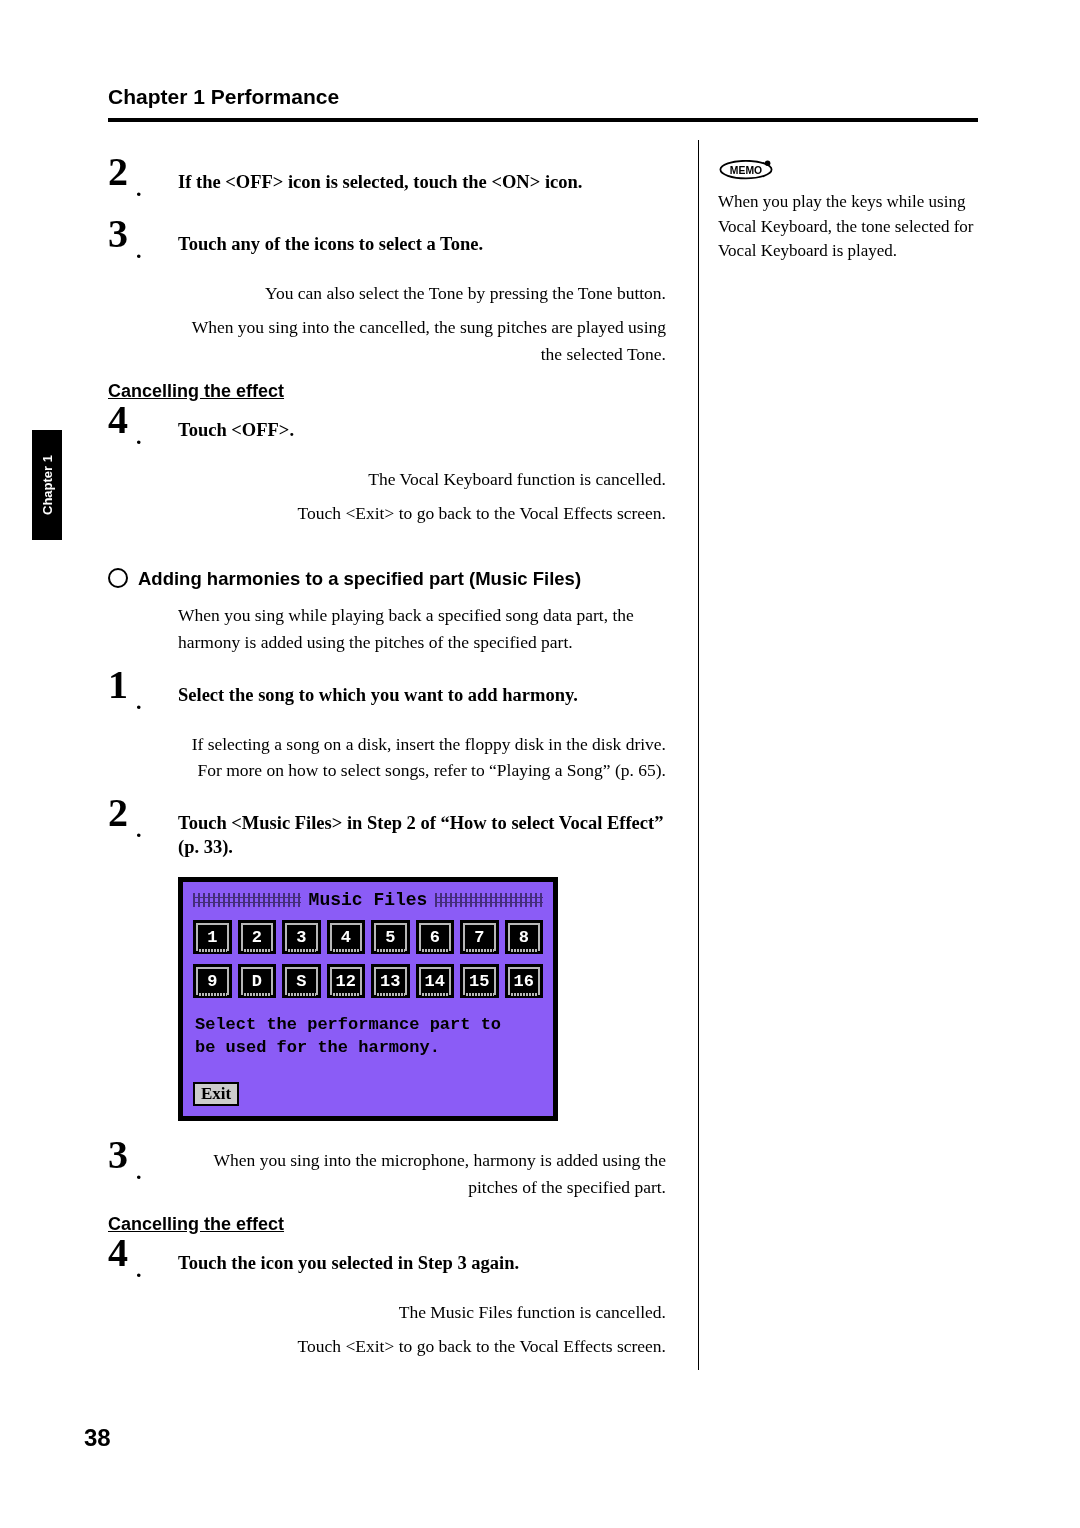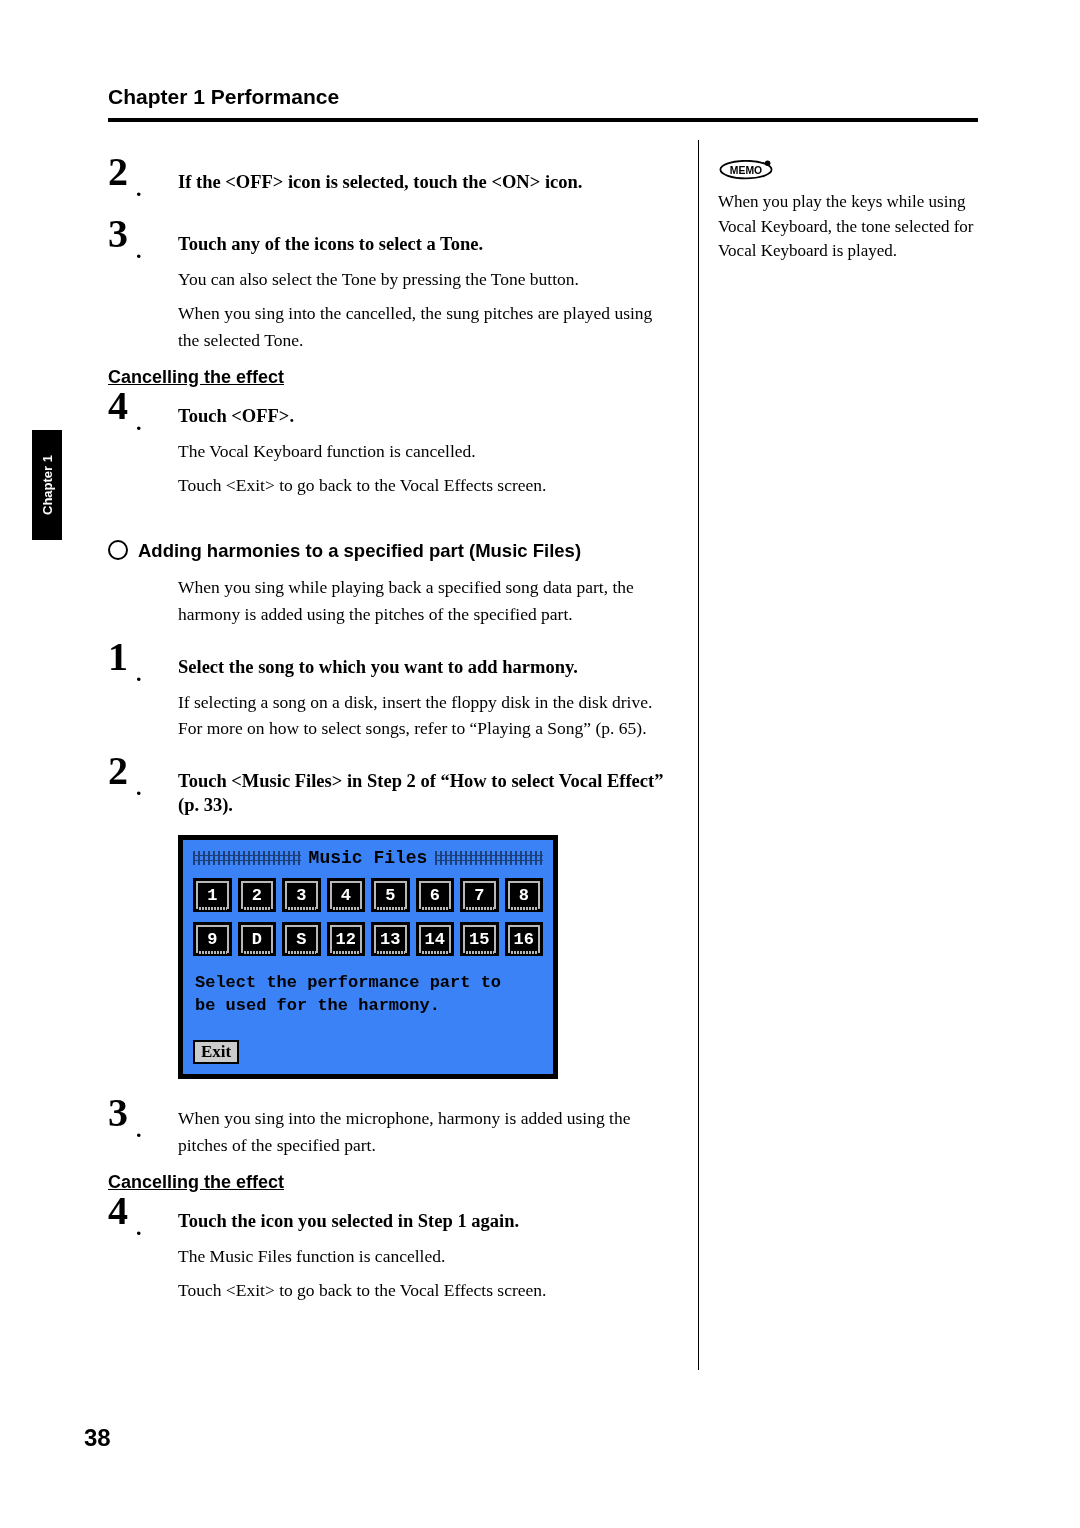--- a/index.html
+++ b/index.html
@@ -103,21 +103,22 @@
   .step-head {
     font-family: "Book Antiqua", Palatino, Georgia, serif;
     font-weight: bold;
     font-size: 18.5px;
     line-height: 1.3;
     padding-top: 6px;
   }
   .step-body {
     font-size: 17.5px;
     line-height: 1.5;
-    margin-top: 10px;
+    margin-top: 24px;
+    text-align: right;
   }
   .step-body p { margin-bottom: 8px; }
   .sub-head {
     font-family: Arial, Helvetica, sans-serif;
     font-weight: bold;
     font-size: 18px;
     margin: 14px 0 10px 0;
     text-decoration: underline;
   }
   .section-head {
@@ -142,21 +143,21 @@
   .section-body {
     font-size: 17.5px;
     line-height: 1.5;
     margin-left: 70px;
     margin-bottom: 22px;
   }
   .screen-box {
     margin: 18px 0 26px 70px;
     width: 380px;
     border: 5px solid #000;
-    background: #3b82f6;
+    background: #8b5cf6;
     font-family: "Courier New", monospace;
     padding: 8px 10px 10px 10px;
   }
   .screen-title-row {
     display: flex;
     align-items: center;
     justify-content: center;
     gap: 8px;
     margin-bottom: 10px;
   }
@@ -324,21 +325,21 @@
       <div class="step-body">
         <p>When you sing into the microphone, harmony is added using the pitches of the specified part.</p>
       </div>
     </div>
 
     <div class="sub-head">Cancelling the effect</div>
 
     <div class="step">
       <span class="step-num">4</span>
       <span class="step-dot">.</span>
-      <div class="step-head">Touch the icon you selected in Step 1 again.</div>
+      <div class="step-head">Touch the icon you selected in Step 3 again.</div>
       <div class="step-body">
         <p>The Music Files function is cancelled.</p>
         <p>Touch &lt;Exit&gt; to go back to the Vocal Effects screen.</p>
       </div>
     </div>
 
   </div>
 
   <div class="side-col">
     <div class="memo-icon">

